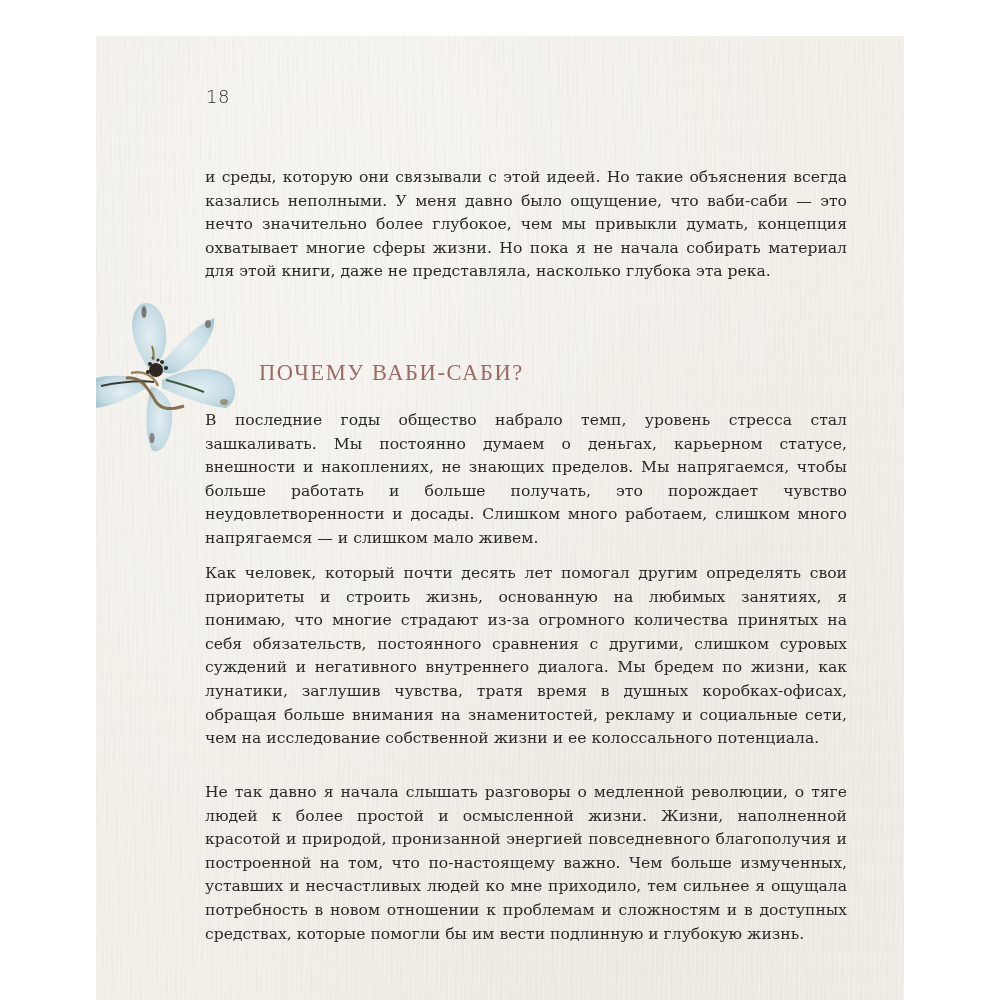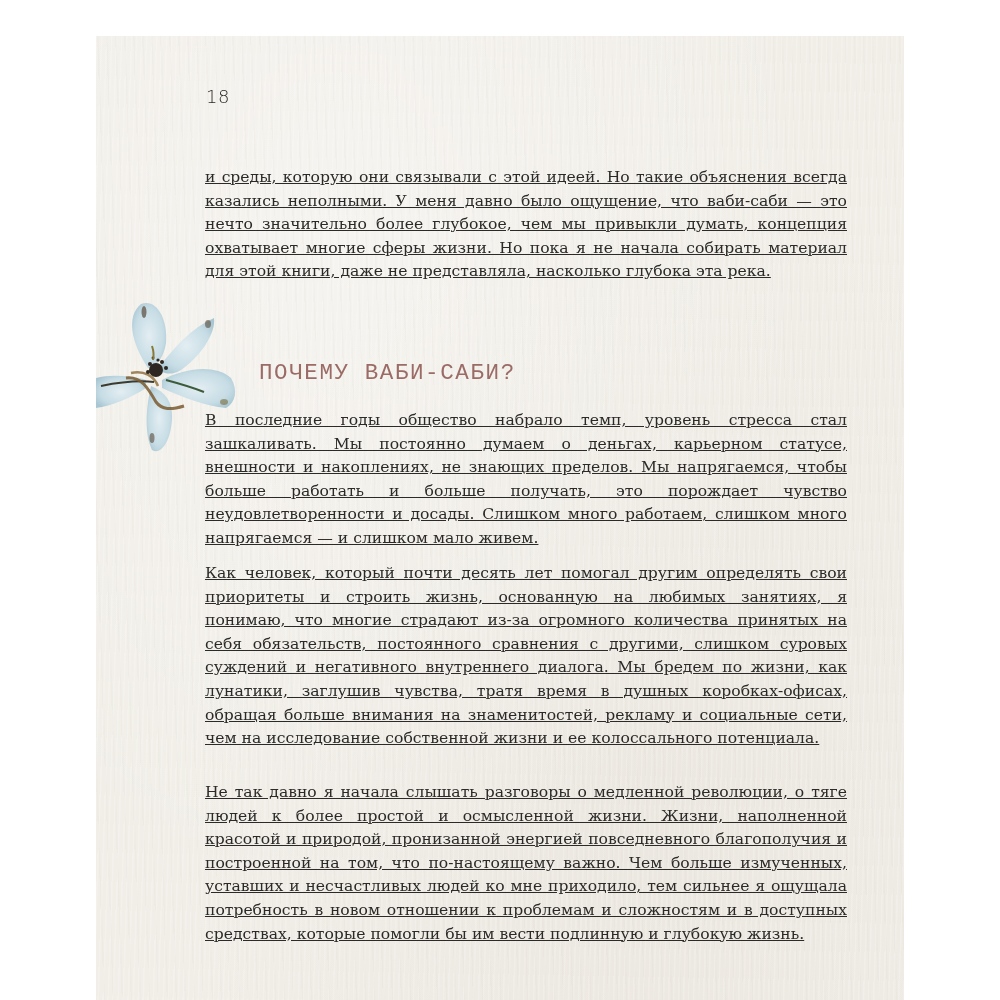--- a/index.html
+++ b/index.html
@@ -52,31 +52,30 @@
     font-family: "DejaVu Serif", serif;
     font-size: 15.6px;
     line-height: 23.6px;
     color: #2b2a28;
     text-align: justify;
     hyphens: manual;
   }
   .text-column p {
     margin: 0;
     text-align-last: left;
-    text-decoration: underline;
   }
   .p1 { top: 130px; }
   .p2 { top: 373px; }
   .p3 { top: 526px; }
   .p4 { top: 745px; }
   .section-heading {
     position: absolute;
     left: 163px;
     top: 324px;
-    font-family: Liberation Mono, monospace;
+    font-family: Liberation Serif, serif;
     font-size: 22.5px;
     font-weight: 300;
     letter-spacing: 1.6px;
     color: #9b6b66;
     white-space: nowrap;
   }
   .flower {
     position: absolute;
     left: 0px;
     top: 262px;

